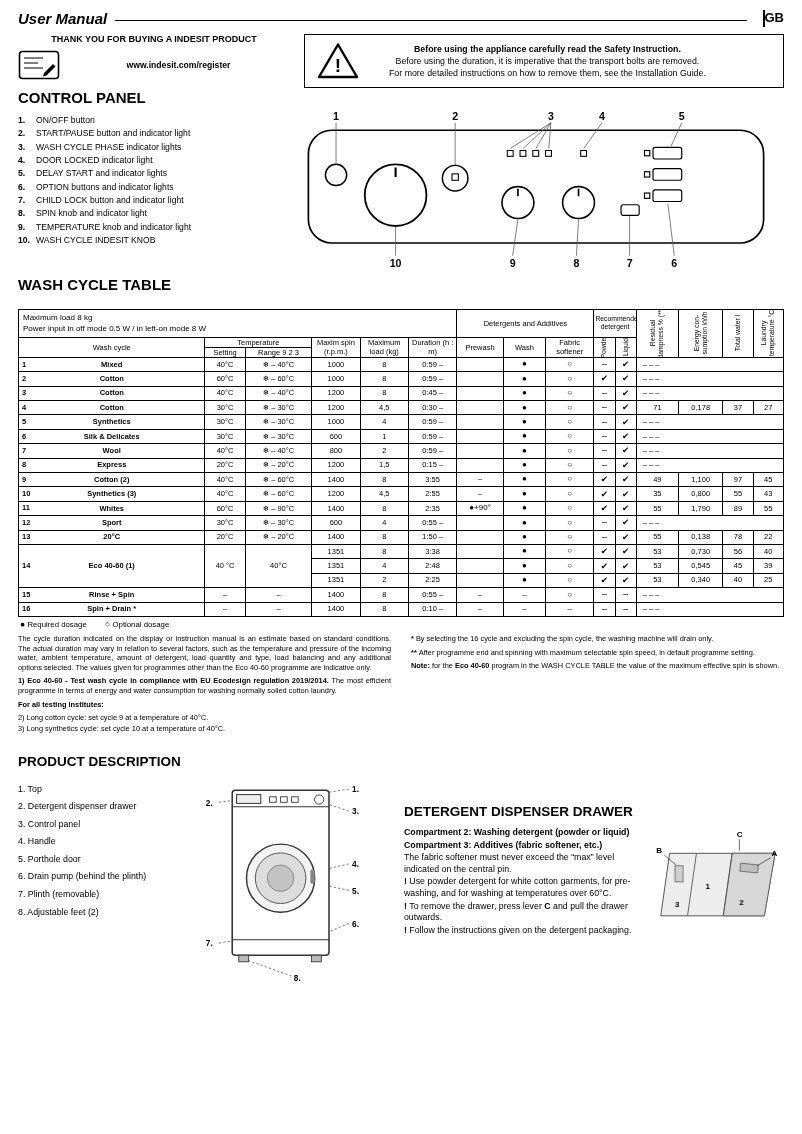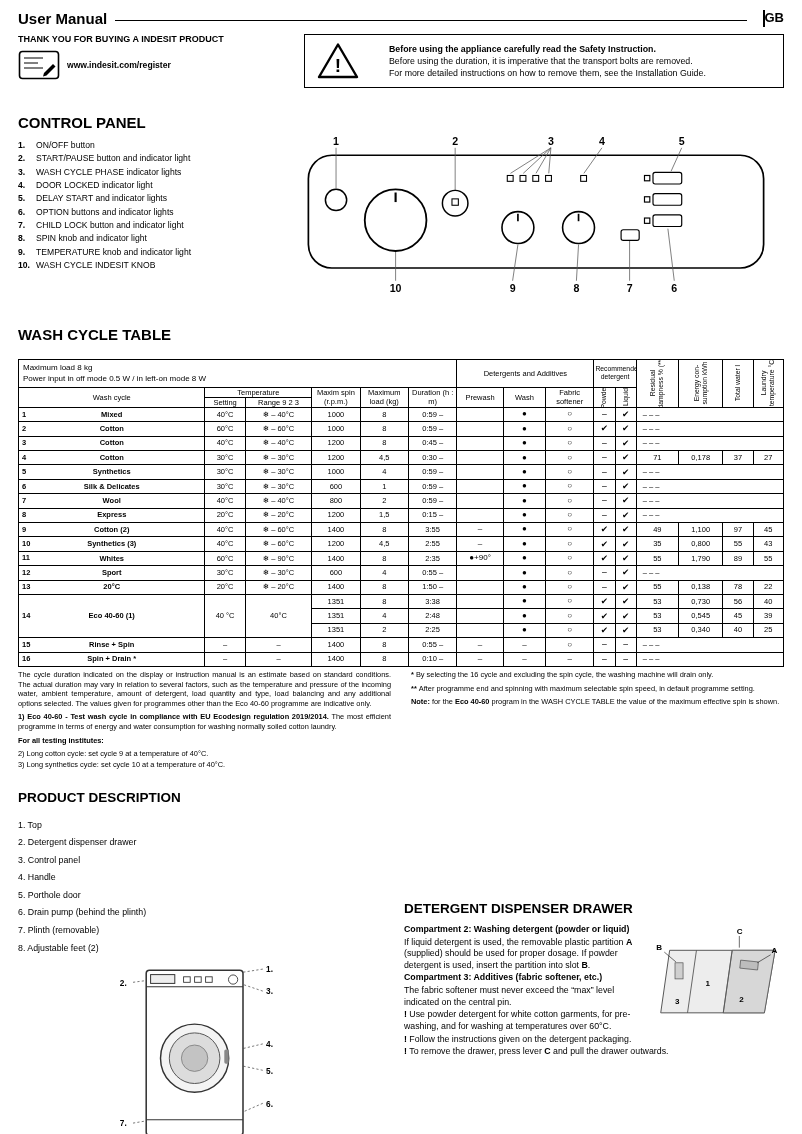--- a/index.html
+++ b/index.html
@@ -6,35 +6,35 @@
   html,body { background:#fff; }
   body {
     width:802px; height:1134px; overflow:hidden;
     font-family:"Liberation Sans", sans-serif; color:#000;
   }
   .page { padding:10px 18px 0 18px; }
   b,.b { font-weight:bold; }
 
   
   .hdr { display:flex; align-items:center; gap:8px; }
-  .hdr-title { font-size:15px; font-weight:bold; white-space:nowrap; }
+  .hdr-title { font-size:15px; font-weight:bold; font-style:italic; white-space:nowrap; }
   .hdr-line { flex:1; border-top:1.6px solid #000; margin-top:3px; }
   .hdr-gb { font-size:13px; font-weight:bold; border-left:2.2px solid #000; padding-left:0; line-height:1.3;margin-left:8px; }
 
   
-  .intro { display:flex; gap:14px; margin-top:7px; align-items:stretch; }
+  .intro { display:flex; gap:14px; margin-top:7px; align-items:stretch;text-align:center; }
   .intro-left { width:272px; font-size:8.6px; line-height:1.3; }
   .thanks { font-weight:bold; font-size:9px; margin-bottom:3px; }
   .reg-icon { float:left; margin:1px 7px 2px 0; }
   .reg-url { font-weight:bold; }
   .warnbox { flex:1; border:1.3px solid #000; padding:7px 12px; display:flex; gap:14px; align-items:center; font-size:8.8px; line-height:1.4; }
   .warn-text div { margin:0;padding-left:16px; }
 
   
-  .sec-h1 { font-size:15px; font-weight:bold; margin:26px 0 3px 0; }
+  .sec-h1 { font-size:15px; font-weight:bold; margin:1px 0 3px 0; }
   .sec-h2 { font-size:13.5px; font-weight:bold; margin:0 0 8px 0; }
 
   
   .cp-wrap { display:flex; gap:6px; }
   .cp-list { width:264px; font-size:8.6px; line-height:1.55; padding-top:5px; }
   .cp-item { display:flex; }
   .cp-num { width:18px; flex:none; font-weight:bold; }
   .cp-diagram { flex:1; text-align:center; }
   .cp-svg { width:468px; }
   .co-num text { font-size:10px; font-weight:bold; text-anchor:middle; }
@@ -60,21 +60,21 @@
   
   .fnotes { display:flex; gap:20px; margin-top:3px; font-size:7.4px; line-height:1.3; }
   .fn-left { flex:1; text-align:justify; }
   .fn-right { flex:1; }
   .fnotes p { margin-bottom:4px; }
 
   
   .bottom { display:flex; gap:24px; margin-top:16px;align-items:center; }
   .bot-left { flex:1; }
   .bot-right { flex:1.05; }
-  .pd-wrap { display:flex;flex-direction:column; }
+  .pd-wrap { display:flex; }
   .pd-list { width:172px; font-size:8.8px; line-height:2.0; padding-top:4px; }
   .pd-fig { flex:1; text-align:center; }
   .mach-svg { width:176px; }
   .dd-text { font-size:8.8px; line-height:1.32; }
   .dd-text p { margin-bottom:1px; }
   .drawer-svg { float:right; margin:0 0 4px 8px; }
   .callout-txt { font-size:7.5px; font-weight:bold; }
   .dr-label { font-size:9px; font-weight:bold; }
 </style>
 </head>
@@ -554,20 +554,27 @@
           <td>0:10 –</td>
           <td class="sym-cell">–</td>
           <td class="sym-cell">–</td>
           <td class="sym-cell">–</td>
           <td class="chk">–</td>
           <td class="chk">–</td>
           <td class="dashes" colspan="4">– – –</td>
         </tr>
       </tbody>
   </table>
+  <div class="legend">
+    <span class="sym">●</span>
+    <span>Required dosage</span>
+    <span class="gap"></span>
+    <span class="sym">○</span>
+    <span>Optional dosage</span>
+  </div>
 
   <div class="fnotes">
     <div class="fn-left">
       <p>The cycle duration indicated on the display or instruction manual is an estimate based on standard conditions. The actual duration may vary in relation to several factors, such as the temperature and pressure of the incoming water, ambient temperature, amount of detergent, load quantity and type, load balancing and any additional options selected. The values given for programmes other than the Eco 40-60 programme are indicative only.</p>
       <p><b>1) Eco 40-60 - Test wash cycle in compliance with EU Ecodesign regulation 2019/2014.</b><span> The most efficient programme in terms of energy and water consumption for washing normally soiled cotton laundry.</span></p>
       <p class="b">For all testing institutes:</p>
       <p style="margin-bottom:1px">2)  Long cotton cycle: set cycle 9 at a temperature of 40°C.</p>
       <p>3)  Long synthetics cycle: set cycle 10 at a temperature of 40°C.</p>
     </div>
     <div class="fn-right">
@@ -655,23 +662,22 @@
           <g class="dr-label">
             <text x="97" y="10">C</text>
             <text x="136" y="31">A</text>
             <text x="7" y="28">B</text>
             <text x="62" y="68">1</text>
             <text x="100" y="86">2</text>
             <text x="28" y="88">3</text>
           </g>
         </svg>
         <p><b>Compartment 2: Washing detergent (powder or liquid)</b></p>
-        <p><span>If liquid detergent is used, the removable plastic partition </span><b>A</b><span> (supplied) should be used for proper dosage. If powder detergent is used, insert the partition into slot </span><b>B</b><span>.</span></p>
         <p><b>Compartment 3: Additives (fabric softener, etc.)</b></p>
         <p><span>The fabric softener must never exceed the “max” level indicated on the central pin.</span></p>
         <p><b>! </b><span>Use powder detergent for white cotton garments, for pre-washing, and for washing at temperatures over 60°C.</span></p>
+        <p><b>! </b><span>To remove the drawer, press lever </span><b>C</b><span> and pull the drawer outwards.</span></p>
         <p><b>! </b><span>Follow the instructions given on the detergent packaging.</span></p>
-        <p><b>! </b><span>To remove the drawer, press lever </span><b>C</b><span> and pull the drawer outwards.</span></p>
       </div>
     </div>
   </div>
 
 </div>
 
 </body></html>

